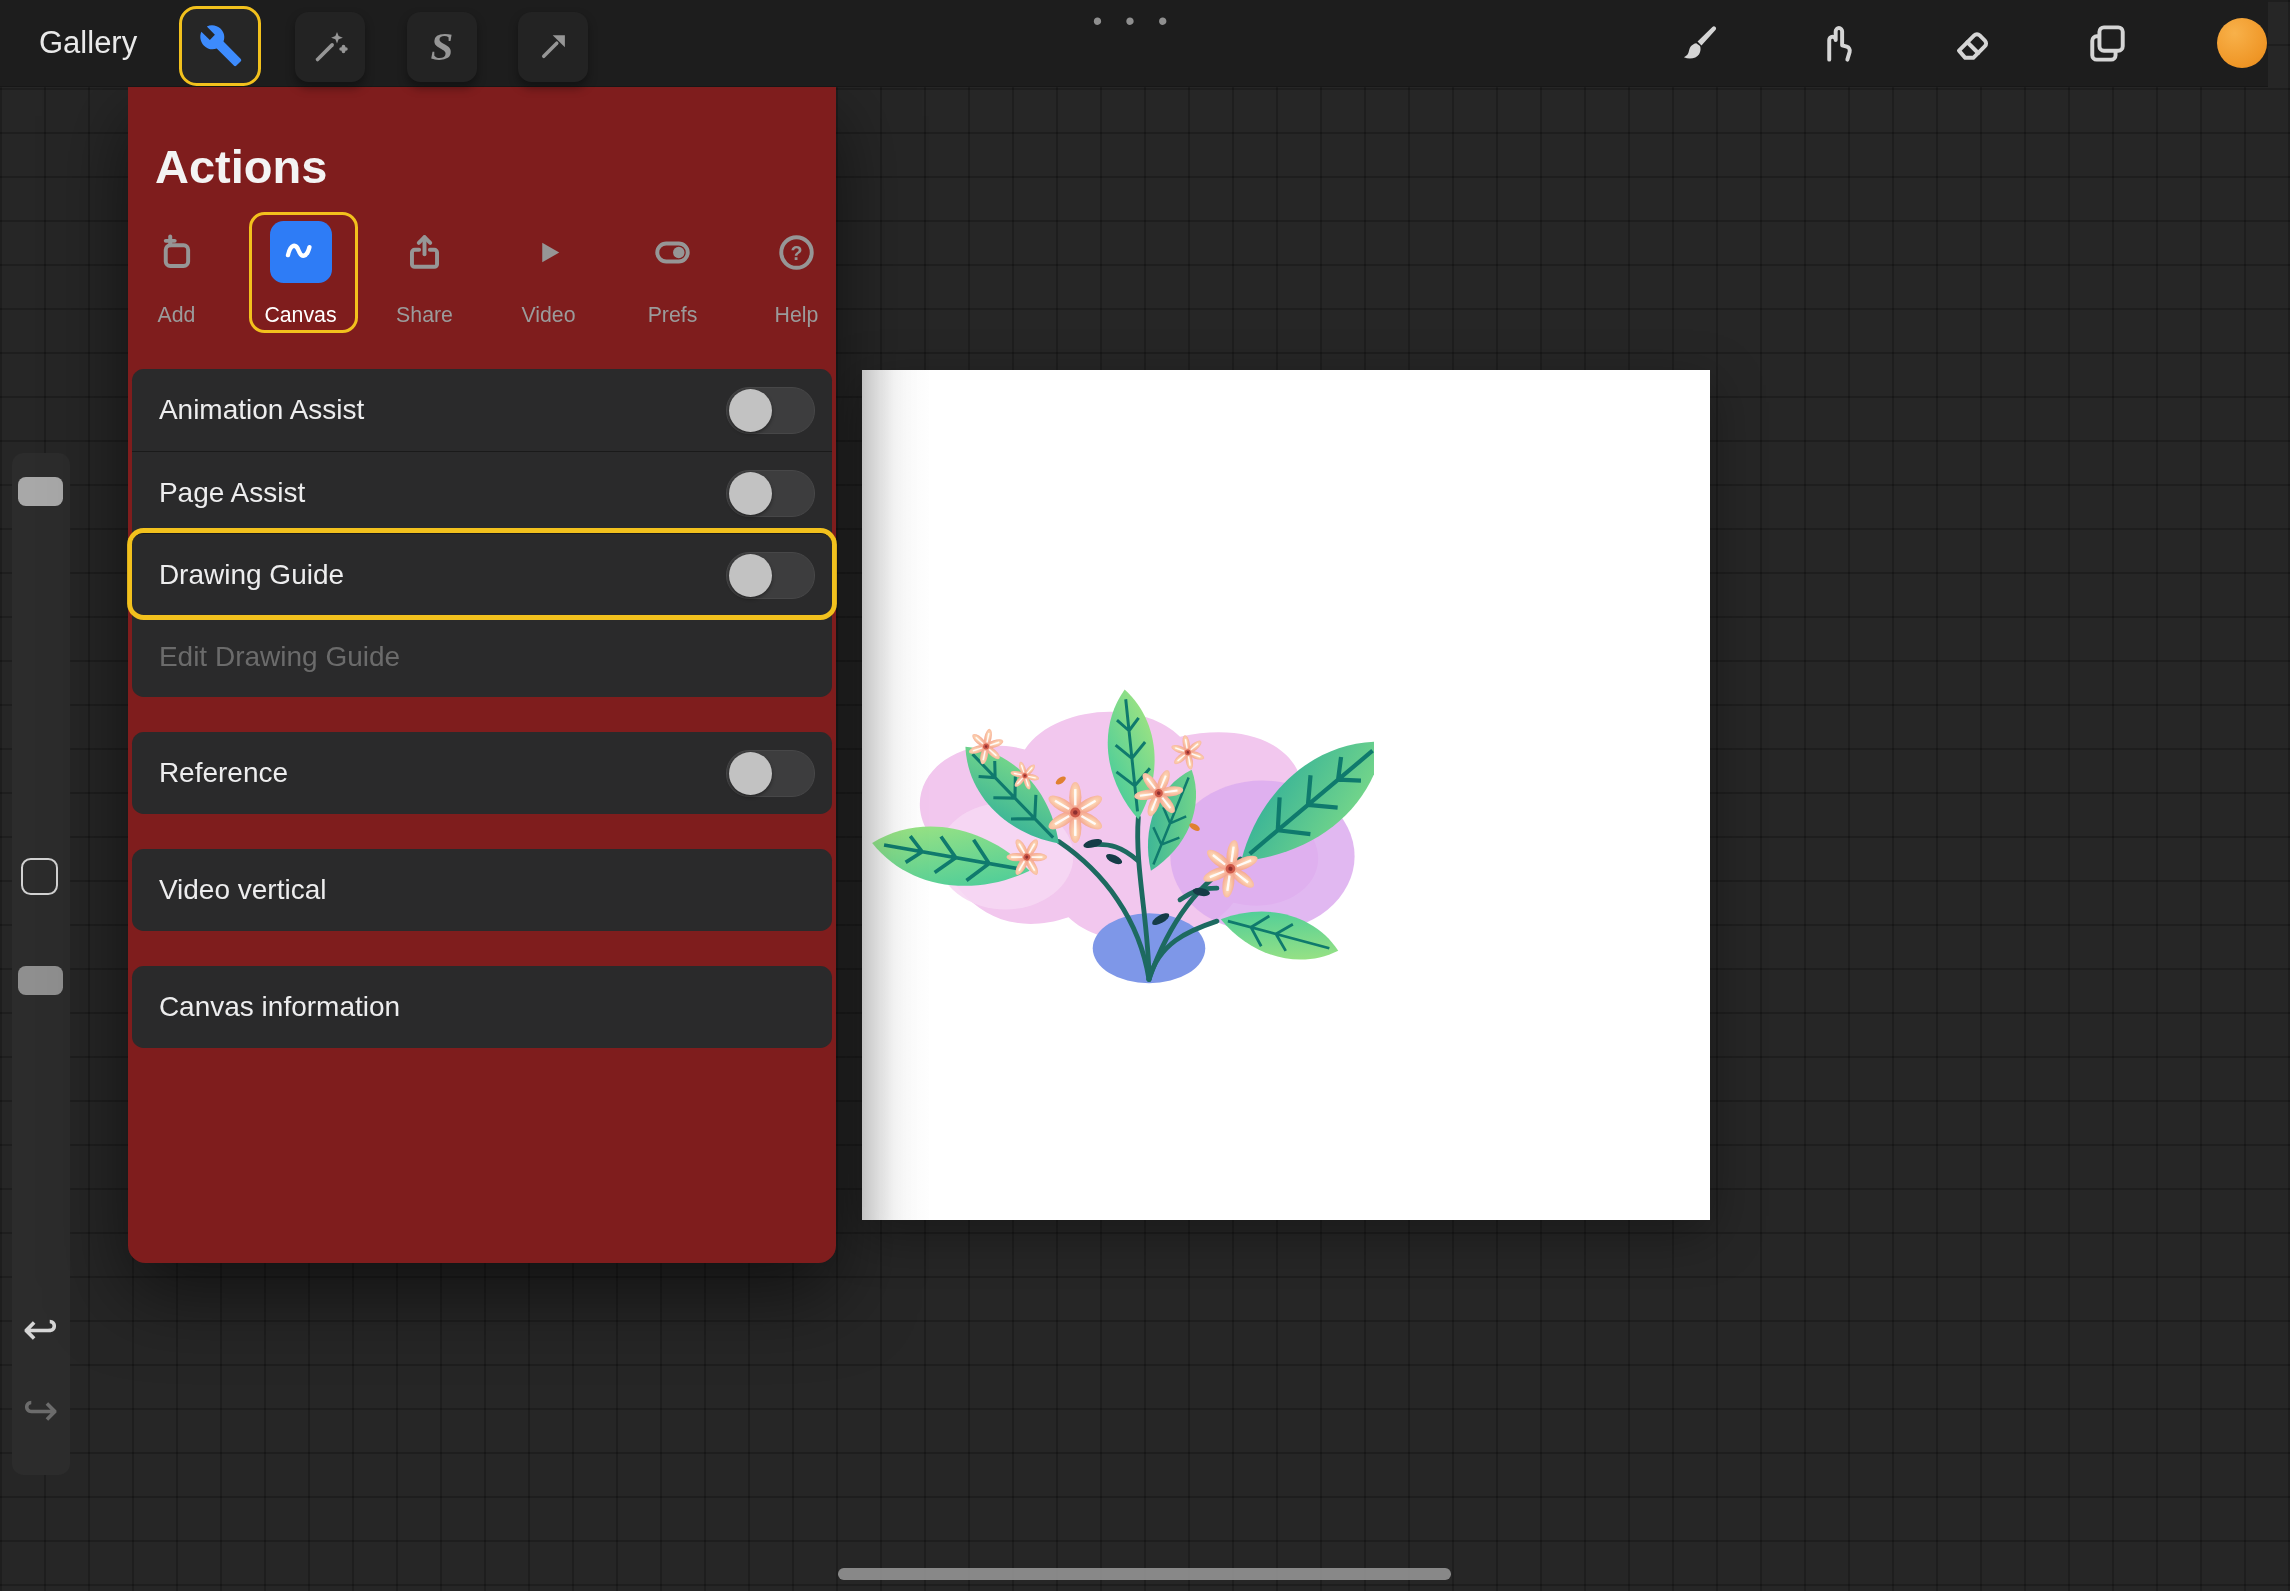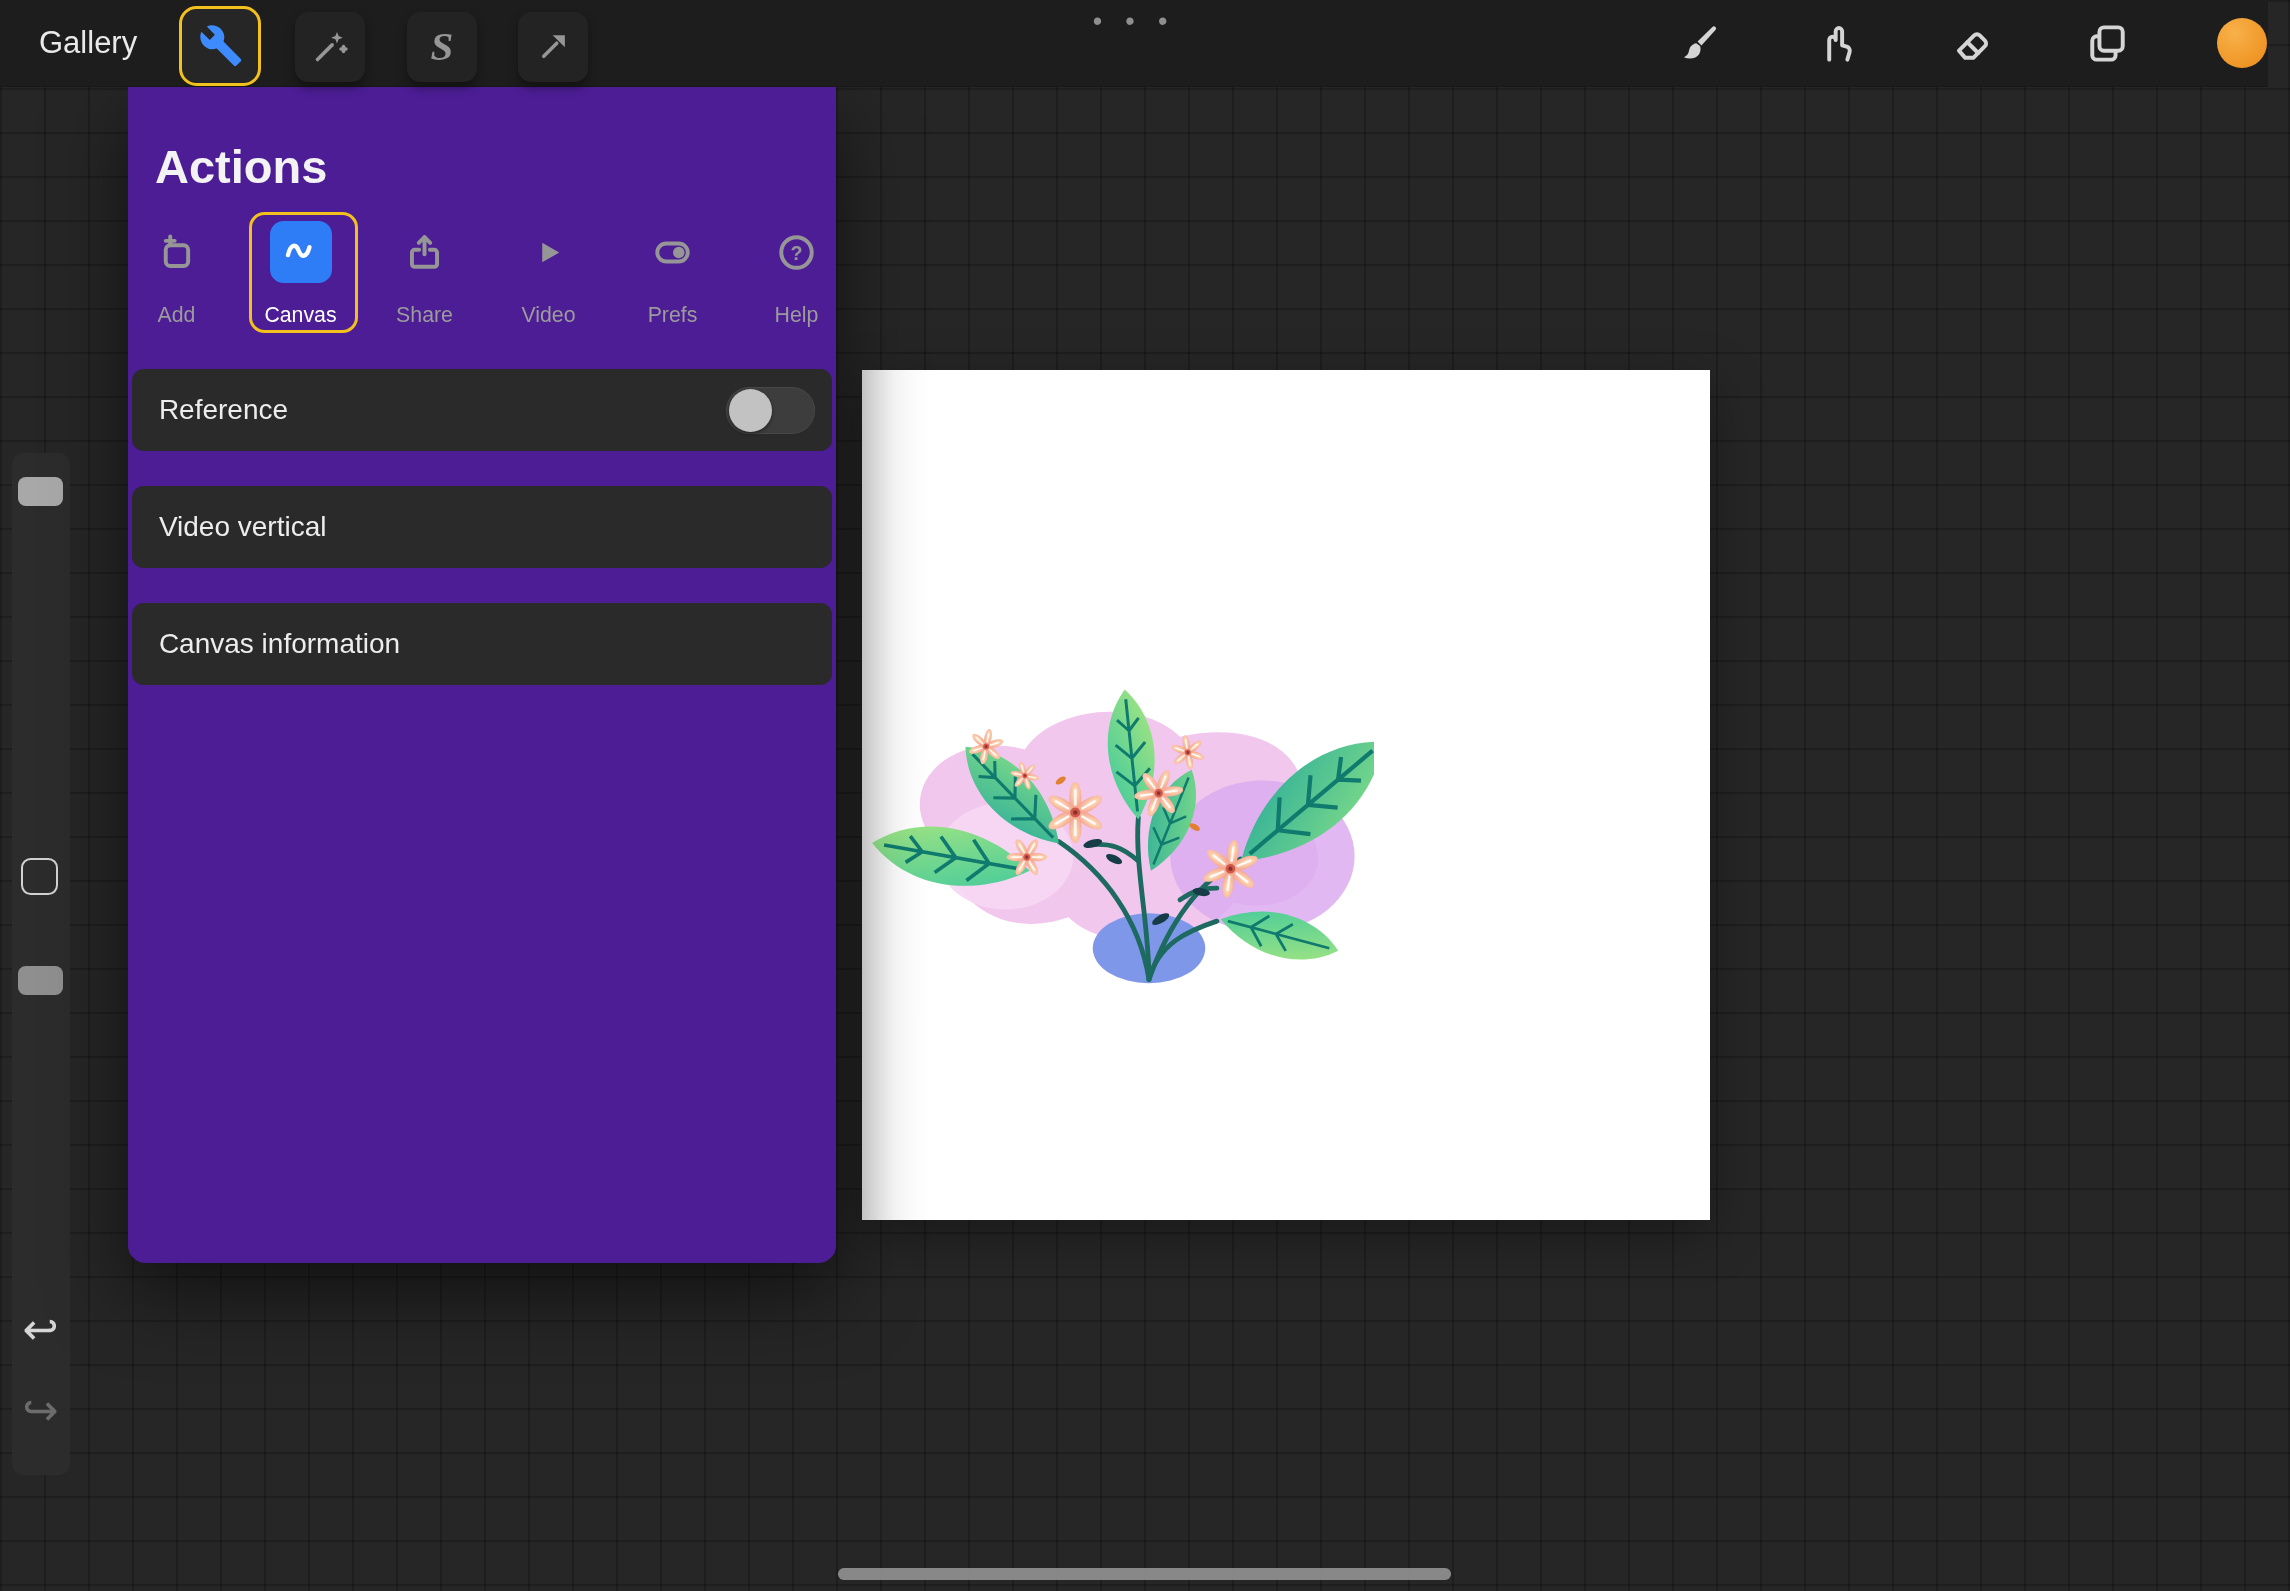--- a/index.html
+++ b/index.html
@@ -74,21 +74,21 @@
   }
   .undo-btn, .redo-btn {
     position:absolute; left:0; width:58px; text-align:center;
     font-size:43px; line-height:1; background:none; border:none; cursor:pointer;
   }
   .undo-btn { top:855px; color:#d6d6d6; }
   .redo-btn { top:936px; color:#6c6c6c; }
   
   .actions-panel {
     position:absolute; left:128px; top:87px; width:708px; height:1176px;
-    background:#4c1d95; border-radius:0 0 17.5px 17.5px; z-index:18;
+    background:#7f1d1d; border-radius:0 0 17.5px 17.5px; z-index:18;
     box-shadow:0 29px 78px rgba(0,0,0,.55);
   }
   .panel-title {
     margin:52px 0 0 27px; font-size:47px; font-weight:bold; color:#f3f3f3;
   }
   .tabs-row {
     display:flex; gap:62px; padding-left:17.5px; margin-top:27px;
   }
   .tab { position:relative; width:62px; display:flex; flex-direction:column; align-items:center; cursor:pointer; }
   .tab-icon {
@@ -378,20 +378,43 @@
           <circle cx="12" cy="12" r="8.5"></circle>
           <text x="12" y="16" text-anchor="middle" font-size="11" font-weight="bold" fill="#969696" stroke="none" font-family="Liberation Sans, sans-serif">?</text>
         </svg>
       </div>
       <div class="tab-label">Help</div>
     </div>
   </div>
 
   <div class="menu">
 
+    <div class="group">
+      <div class="row">
+        <span class="row-label">Animation Assist</span>
+        <div class="toggle">
+            <div class="knob"></div>
+          </div>
+      </div>
+      <div class="row">
+        <span class="row-label">Page Assist</span>
+        <div class="toggle">
+            <div class="knob"></div>
+          </div>
+      </div>
+      <div class="row highlight">
+        <span class="row-label">Drawing Guide</span>
+        <div class="toggle">
+            <div class="knob"></div>
+          </div>
+      </div>
+      <div class="row disabled">
+        <span class="row-label">Edit Drawing Guide</span>
+      </div>
+    </div>
 
     <div class="group">
       <div class="row">
         <span class="row-label">Reference</span>
         <div class="toggle">
             <div class="knob"></div>
           </div>
       </div>
     </div>
 

